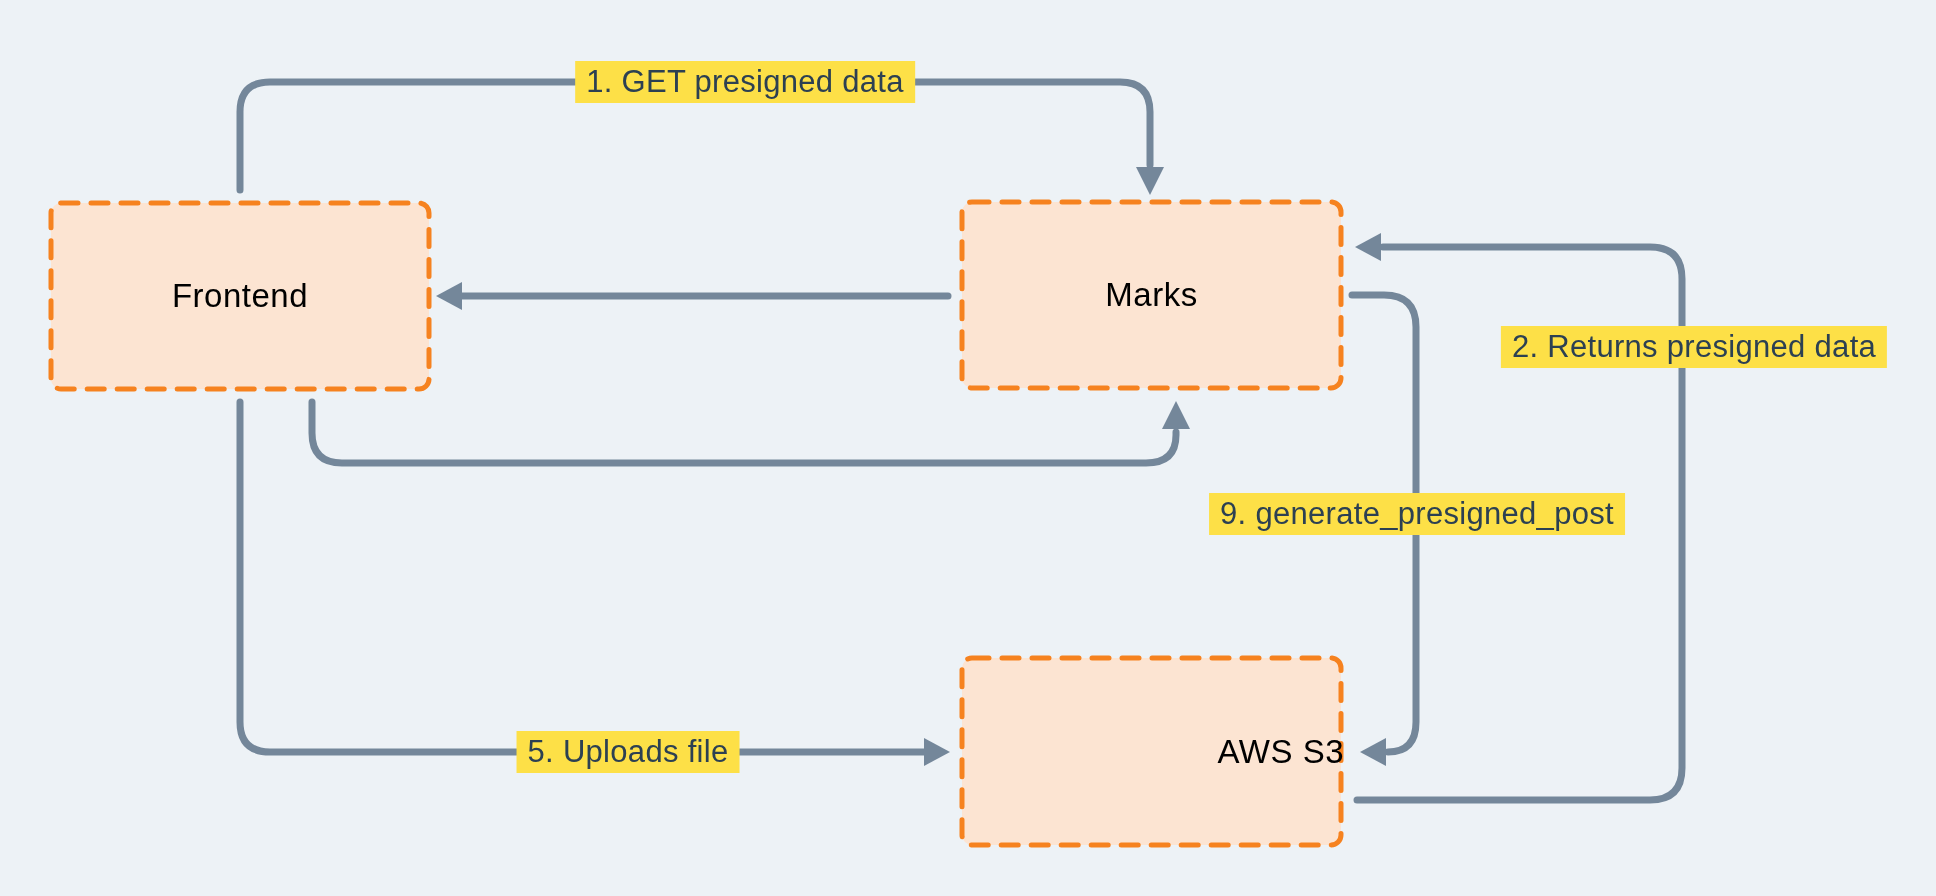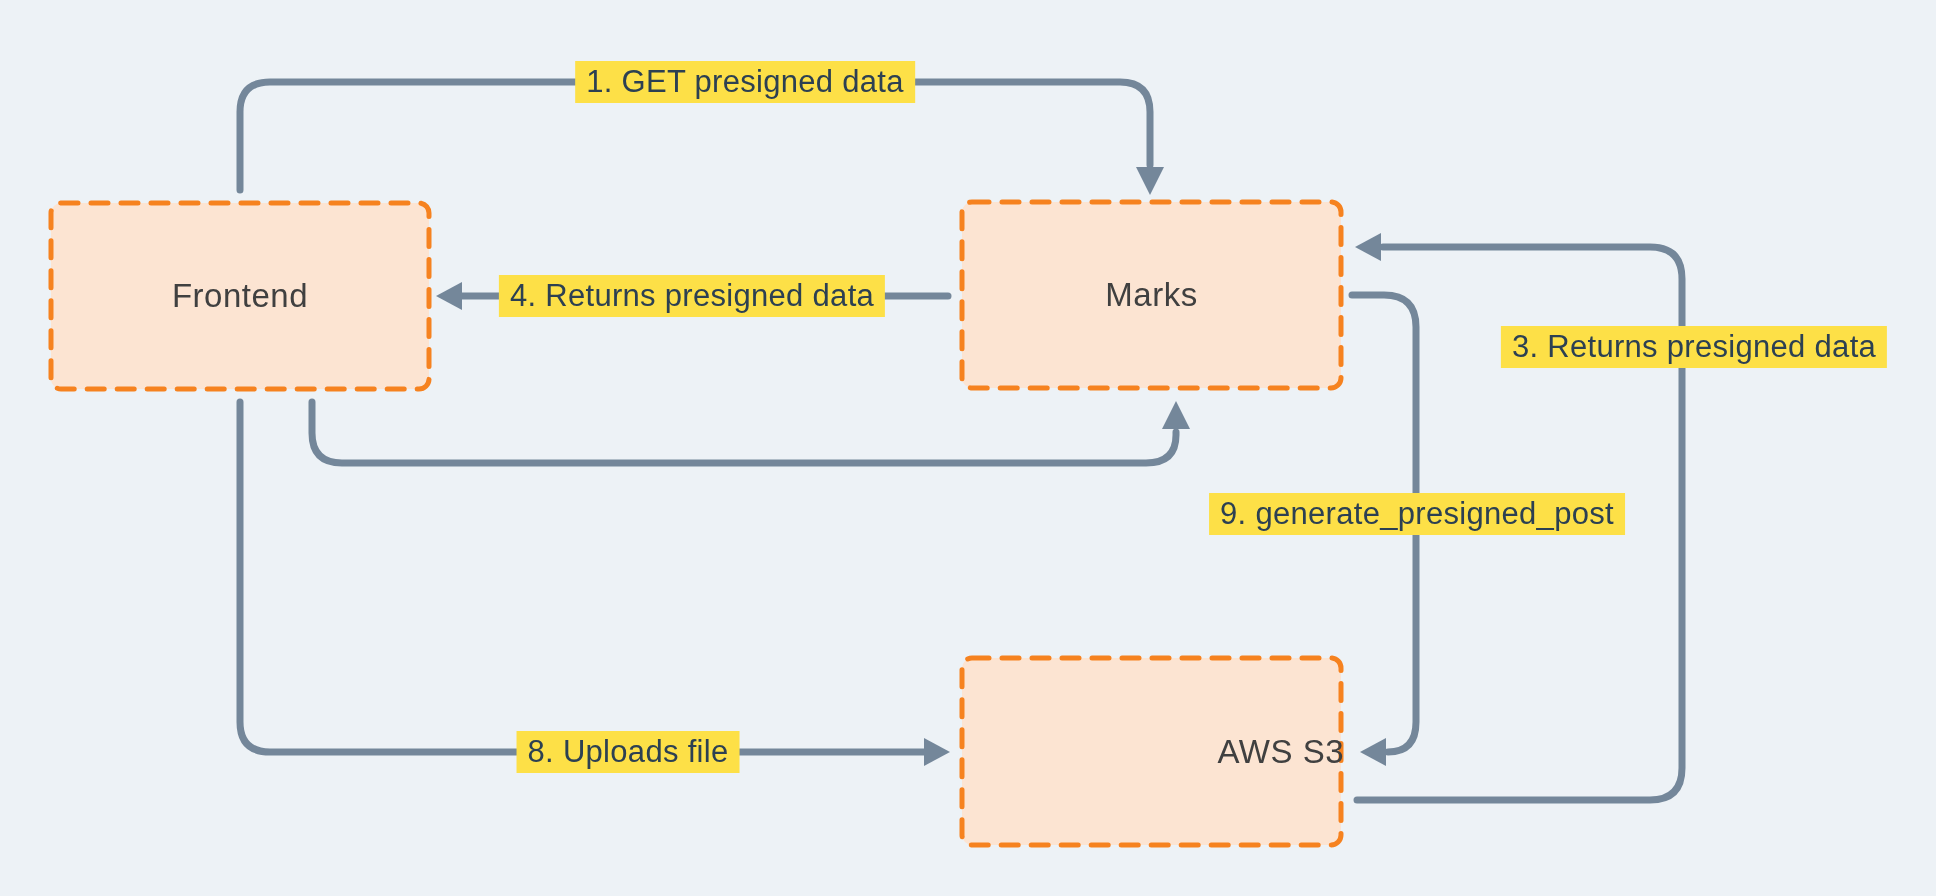--- a/index.html
+++ b/index.html
@@ -44,21 +44,21 @@
   .node svg {
     position: absolute;
     left: 0;
     top: 0;
     width: 100%;
     height: 100%;
   }
   .node-label {
     position: relative;
     font-size: 33px;
-    color: #404040;
+    color: #000000;
     letter-spacing: 0.5px;
     white-space: pre;
   }
   .edge-label {
     position: absolute;
     transform: translate(-50%, -50%);
     background: #fde047;
     padding: 3px 11px;
     font-size: 31px;
     color: #2C4052;
@@ -121,20 +121,19 @@
     <svg viewBox="0 0 385 193">
       <rect x="3" y="3" width="379" height="187" rx="10" ry="10" fill="#FCE4D2" stroke="#F6821F" stroke-width="5" stroke-dasharray="17 13" stroke-linecap="round"></rect>
     </svg>
     <span class="node-label">AWS S3</span>
   </div>
 
   <div class="edge-label" style="left:745px; top:82px;">1. GET presigned data</div>
 
   <div class="edge-label" style="left:1417px; top:514px;">9. generate_presigned_post</div>
 
-  <div class="edge-label" style="left:1694px; top:347px;">3. Returns presigned data</div>
+  <div class="edge-label" style="left:1694px; top:347px;">2. Returns presigned data</div>
 
-  <div class="edge-label" style="left:692px; top:296px;">4. Returns presigned data</div>
 
-  <div class="edge-label" style="left:628px; top:752px;">8. Uploads file</div>
+  <div class="edge-label" style="left:628px; top:752px;">5. Uploads file</div>
 
 
 </div>
 
 </body></html>

